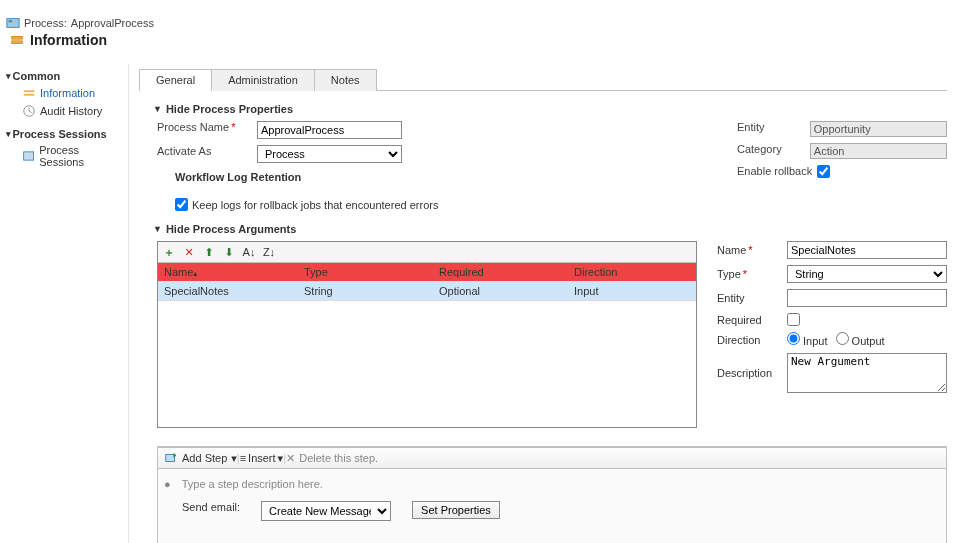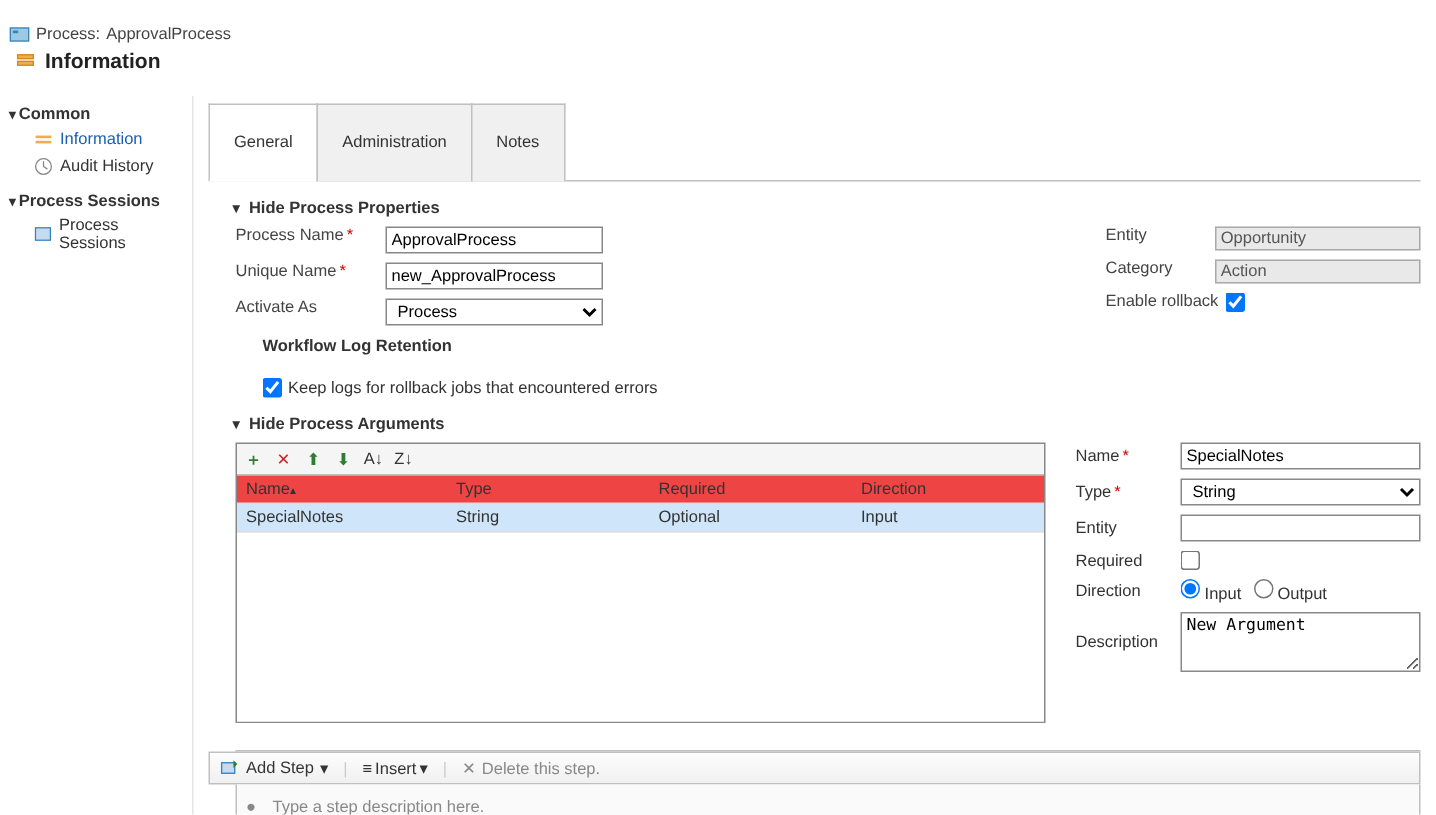--- a/index.html
+++ b/index.html
@@ -11,21 +11,21 @@
 
 .main { display: flex; height: calc(100% - 40px); }
 .sidebar { width: 140px; border-right: 1px solid #e5e5e5; padding: 6px; font-size: 11px; }
 .side-head { font-weight: bold; color: #333; margin-bottom: 2px; display: flex; align-items: center; gap: 2px; }
 .side-arrow { font-size: 9px; }
 .side-item { padding: 2px 0 2px 16px; display: flex; align-items: center; gap: 4px; color: #333; }
 .side-item-selected { color: #1a5fb4; }
 .content { flex: 1; padding: 0 10px 10px 10px; }
 
 .tabs { display: flex; border-bottom: 1px solid #c0c0c0; margin-top: 4px; }
-.tab { padding: 19px 16px; border: 1px solid #c0c0c0; border-bottom: none; margin-right: -1px; font-size: 11px; background: #fff; position: relative; top: 1px; }
+.tab { padding: 4px 16px; border: 1px solid #c0c0c0; border-bottom: none; margin-right: -1px; font-size: 11px; background: #fff; position: relative; top: 1px; }
 .tab.active { background: #fff; border-bottom: 1px solid #fff; }
 .tab:not(.active) { background: #f0f0f0; }
 
 .section-head { font-weight: bold; font-size: 11px; display: flex; align-items: center; gap: 4px; margin: 12px 0 6px 14px; }
 .section-head .tri { font-size: 9px; }
 
 .fields-area { margin-left: 18px; display: flex; }
 .fields-left { flex: 1; }
 .fields-right { width: 210px; }
 .frow { display: flex; align-items: flex-start; margin-bottom: 6px; }
@@ -56,21 +56,21 @@
 
 .arg-detail { width: 230px; }
 .arow { display: flex; align-items: center; margin-bottom: 6px; }
 .alabel { width: 70px; color: #333; }
 .ainput { flex: 1; border: 1px solid #888; height: 18px; padding: 1px 3px; font-size: 11px; }
 .adesc { height: 40px; }
 .radio-wrap { display: flex; gap: 8px; align-items: center; }
 
 .divider { border-top: 1px solid #c0c0c0; margin: 18px 0 0 18px; }
 
-.steps-toolbar { background: linear-gradient(#fdfdfd,#f0f0f0); border: 1px solid #c0c0c0; padding: 3px 6px; display: flex; align-items: flex-end; gap: 10px; font-size: 11px; }
+.steps-toolbar { background: linear-gradient(#fdfdfd,#f0f0f0); border: 1px solid #c0c0c0; margin-left: 18px; padding: 3px 6px; display: flex; align-items: center; gap: 0; font-size: 11px; }
 .steps-body { border: 1px solid #c0c0c0; border-top: none; margin-left: 18px; background: #fafafa; padding: 6px; height: 110px; }
 .step-desc-row { display: flex; align-items: center; gap: 6px; margin-bottom: 8px; }
 .step-placeholder { color: #888; padding: 2px 4px; border: 1px solid transparent; }
 .step-line { display: flex; align-items: flex-start; gap: 21px; margin-left: 18px; }
 .step-select { height: 20px; font-size: 11px; }
 .step-btn { border: 1px solid #888; background: linear-gradient(#fdfdfd,#e9e9e9); padding: 2px 8px; font-size: 11px; }
 
 .icon-small { width: 14px; height: 14px; display:inline-block; }
 </style>
 </head>
@@ -136,24 +136,20 @@
     <div class="section-head">
       <span class="tri">▼</span>
       <span>Hide Process Properties</span>
     </div>
 
     <div class="fields-area">
       <div class="fields-left">
         <div class="frow">
           <div class="flabel"><span>Process Name</span><span class="req">*</span></div>
           <input type="text" class="ptext" value="ApprovalProcess" style="">
-        </div>
-        <div class="frow">
-          <div class="flabel"><span>Unique Name</span><span class="req">*</span></div>
-          <input type="text" class="ptext" value="new_ApprovalProcess" style="">
         </div>
         <div class="frow">
           <div class="flabel">Activate As</div>
           <select class="psel"><option>Process</option></select>
         </div>
         <div class="wfret">Workflow Log Retention</div>
         <div class="checkline">
           <input type="checkbox" checked="" style="">
           <span>Keep logs for rollback jobs that encountered errors</span>
         </div>

